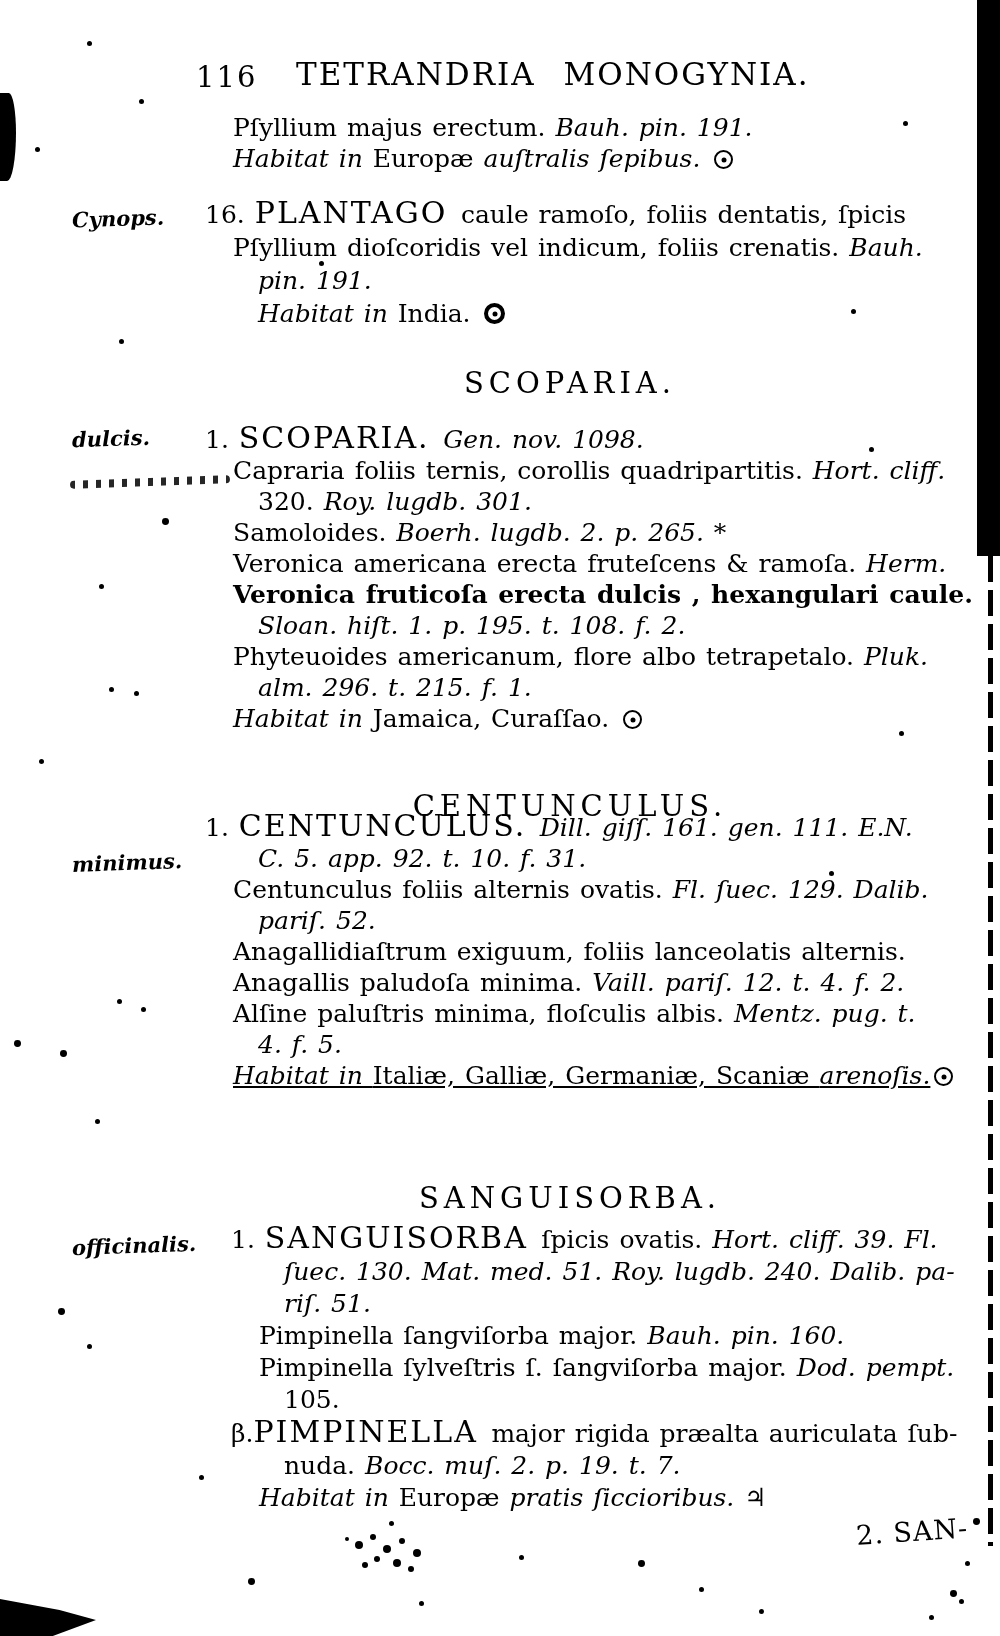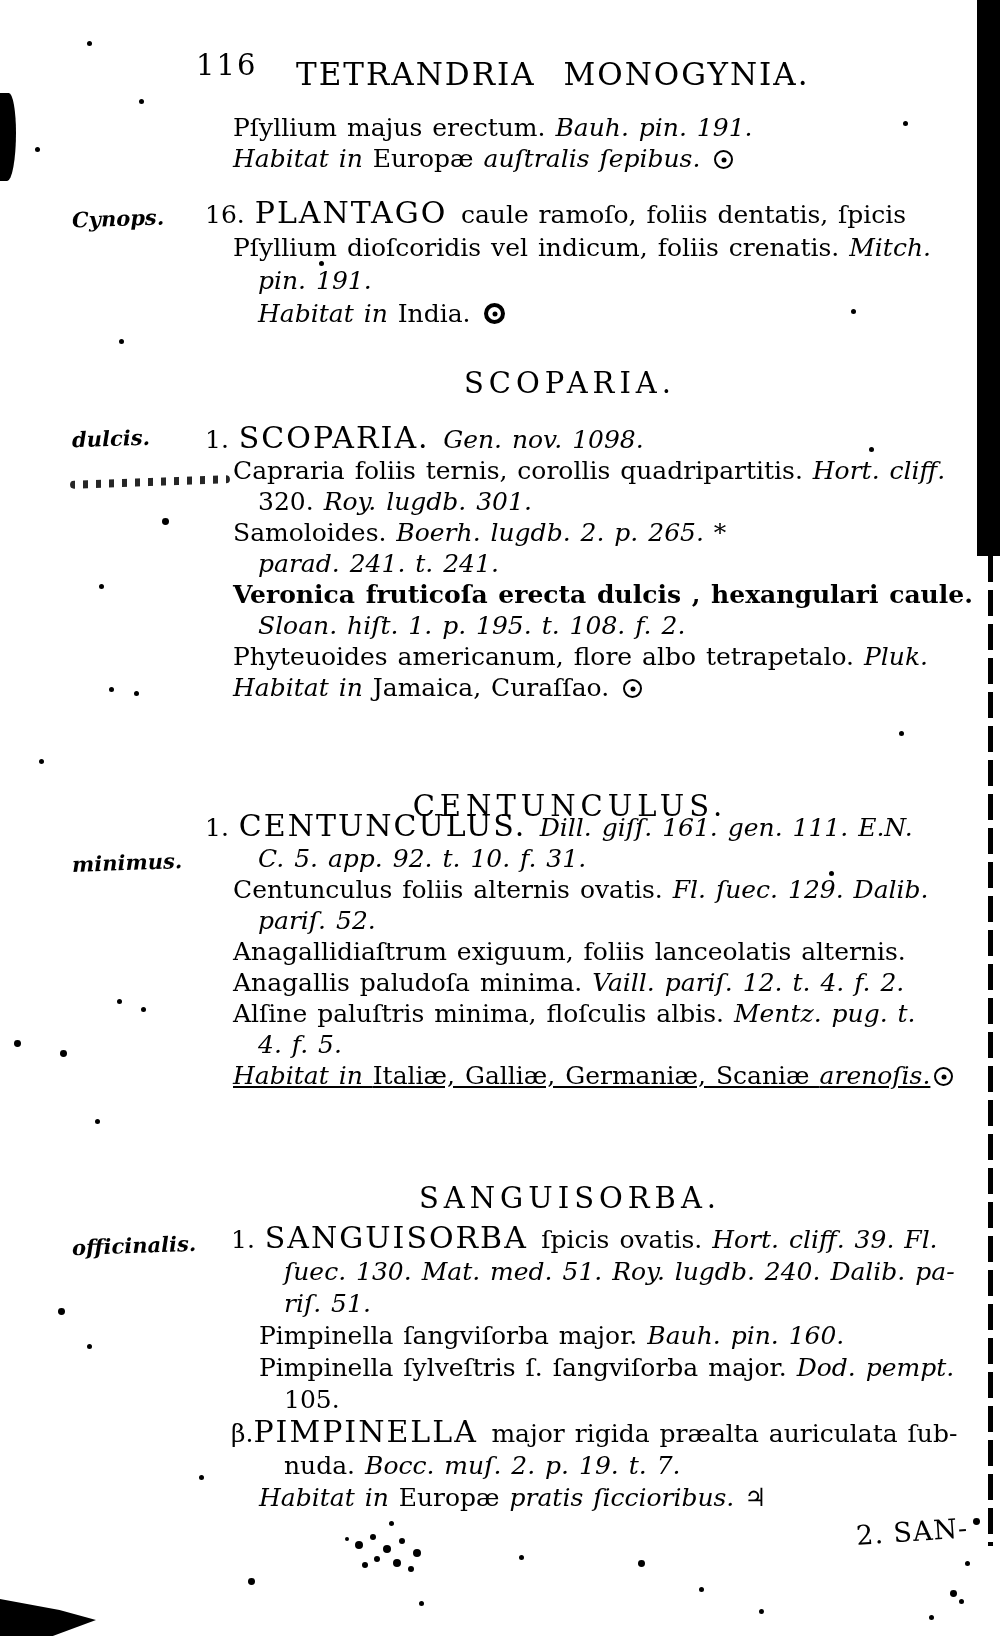--- a/index.html
+++ b/index.html
@@ -1,21 +1,21 @@
 <!DOCTYPE html>
 <html><head>
 <meta charset="utf-8">
 <style>
   html,body{margin:0;padding:0;background:#888;}
   #page{
     position:relative;width:1000px;height:1636px;background:#ffffff;overflow:hidden;
     font-family:"DejaVu Serif","Liberation Serif",serif;color:#000;
   }
   
-  .page-number{position:absolute;left:196px;top:48px;font-size:29px;letter-spacing:2px;}
+  .page-number{position:absolute;left:196px;top:60px;font-size:29px;letter-spacing:2px;}
   .running-title{position:absolute;left:296px;top:56px;font-size:31px;letter-spacing:2px;word-spacing:16px;}
   
   .genus-heading{position:absolute;left:205px;width:730px;text-align:center;font-size:29px;letter-spacing:5px;}
   
   .margin-label{position:absolute;left:72px;font-style:italic;font-weight:bold;font-size:21px;transform:rotate(-2deg);}
   
   .lines{position:absolute;left:0;width:1000px;}
   .line{white-space:nowrap;font-size:25px;word-spacing:2px;}
   .sg-r{}
   .sg-i{font-style:italic;}
@@ -66,35 +66,36 @@
   <div class="page-number">116</div>
   <div class="running-title">TETRANDRIA MONOGYNIA.</div>
 
   <div class="lines" style="top: 112px; line-height: 31px;">
       <div class="line" style="margin-left: 233px;"><span class="sg-r">Pſyllium majus erectum. </span><span class="sg-i">Bauh. pin. 191.</span></div>
       <div class="line" style="margin-left: 233px;"><span class="sg-i">Habitat in </span><span class="sg-r">Europæ </span><span class="sg-i">auſtralis ſepibus. </span><span class="sunsym"></span></div>
     </div>
     <div class="margin-label" style="top: 206px;">Cynops.</div>
     <div class="lines" style="top: 196px; line-height: 33px;">
       <div class="line" style="margin-left: 205px;"><span class="sg-r">16. </span><span class="sg-caps">PLANTAGO </span><span class="sg-r">caule ramoſo, foliis  dentatis, ſpicis</span></div>
-      <div class="line" style="margin-left: 233px;"><span class="sg-r">Pſyllium dioſcoridis vel indicum, foliis crenatis. </span><span class="sg-i">Mitch.</span></div>
+      <div class="line" style="margin-left: 233px;"><span class="sg-r">Pſyllium dioſcoridis vel indicum, foliis crenatis. </span><span class="sg-i">Bauh.</span></div>
       <div class="line" style="margin-left: 258px;"><span class="sg-i">pin. 191.</span></div>
       <div class="line" style="margin-left: 258px;"><span class="sg-i">Habitat in </span><span class="sg-r">India. </span><span class="sunsym sunb"></span></div>
     </div>
     <div class="genus-heading" style="top: 366px;">SCOPARIA.</div>
     <div class="margin-label" style="top: 426px;">dulcis.</div>
     <div class="lines" style="top: 422px; line-height: 31px;">
       <div class="line" style="margin-left: 205px;"><span class="sg-r">1. </span><span class="sg-caps">SCOPARIA. </span><span class="sg-i">Gen. nov. 1098.</span></div>
       <div class="line" style="margin-left: 233px;"><span class="sg-r">Capraria foliis ternis, corollis quadripartitis. </span><span class="sg-i">Hort. cliff.</span></div>
       <div class="line" style="margin-left: 258px;"><span class="sg-r">320.  </span><span class="sg-i">Roy. lugdb. 301.</span></div>
       <div class="line" style="margin-left: 233px;"><span class="sg-r">Samoloides. </span><span class="sg-i">Boerh. lugdb. 2. p. 265. </span><span class="sg-r">*</span></div>
-      <div class="line" style="margin-left: 258px;"><span class="sg-i">parad. 241. t. 241.</span></div>
+      <div class="line" style="margin-left: 233px;"><span class="sg-r">Veronica americana erecta fruteſcens &amp; ramoſa. </span><span class="sg-i">Herm.</span></div>
       <div class="line" style="margin-left: 233px; font-weight: bold;"><span class="sg-r">Veronica  fruticoſa  erecta dulcis ,  hexangulari caule.</span></div>
       <div class="line" style="margin-left: 258px;"><span class="sg-i">Sloan. hiſt. 1. p. 195. t. 108. f. 2.</span></div>
       <div class="line" style="margin-left: 233px;"><span class="sg-r">Phyteuoides americanum,  flore albo  tetrapetalo. </span><span class="sg-i">Pluk.</span></div>
+      <div class="line" style="margin-left: 258px;"><span class="sg-i">alm. 296. t. 215. f. 1.</span></div>
       <div class="line" style="margin-left: 233px;"><span class="sg-i">Habitat in </span><span class="sg-r">Jamaica, Curaſſao. </span><span class="sunsym"></span></div>
     </div>
     <div class="genus-heading" style="top: 789px;">CENTUNCULUS.</div>
     <div class="margin-label" style="top: 850px;">minimus.</div>
     <div class="lines" style="top: 810px; line-height: 31px;">
       <div class="line" style="margin-left: 205px;"><span class="sg-r">1. </span><span class="sg-caps">CENTUNCULUS. </span><span class="sg-i">Dill. giſſ. 161. gen. 111. E.N.</span></div>
       <div class="line" style="margin-left: 258px;"><span class="sg-i">C. 5. app. 92. t. 10. f. 31.</span></div>
       <div class="line" style="margin-left: 233px;"><span class="sg-r">Centunculus foliis alternis ovatis. </span><span class="sg-i">Fl. ſuec. 129. Dalib.</span></div>
       <div class="line" style="margin-left: 258px;"><span class="sg-i">pariſ. 52.</span></div>
       <div class="line" style="margin-left: 233px;"><span class="sg-r">Anagallidiaſtrum  exiguum,  foliis  lanceolatis  alternis.</span></div>

